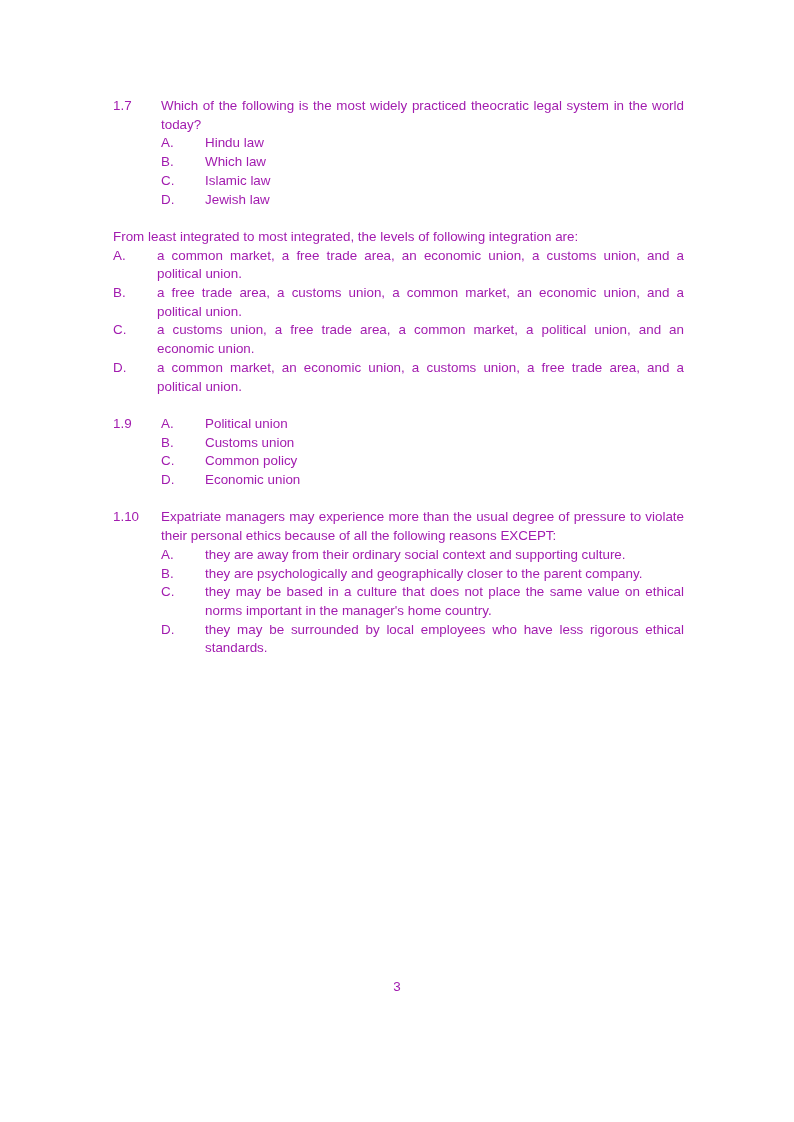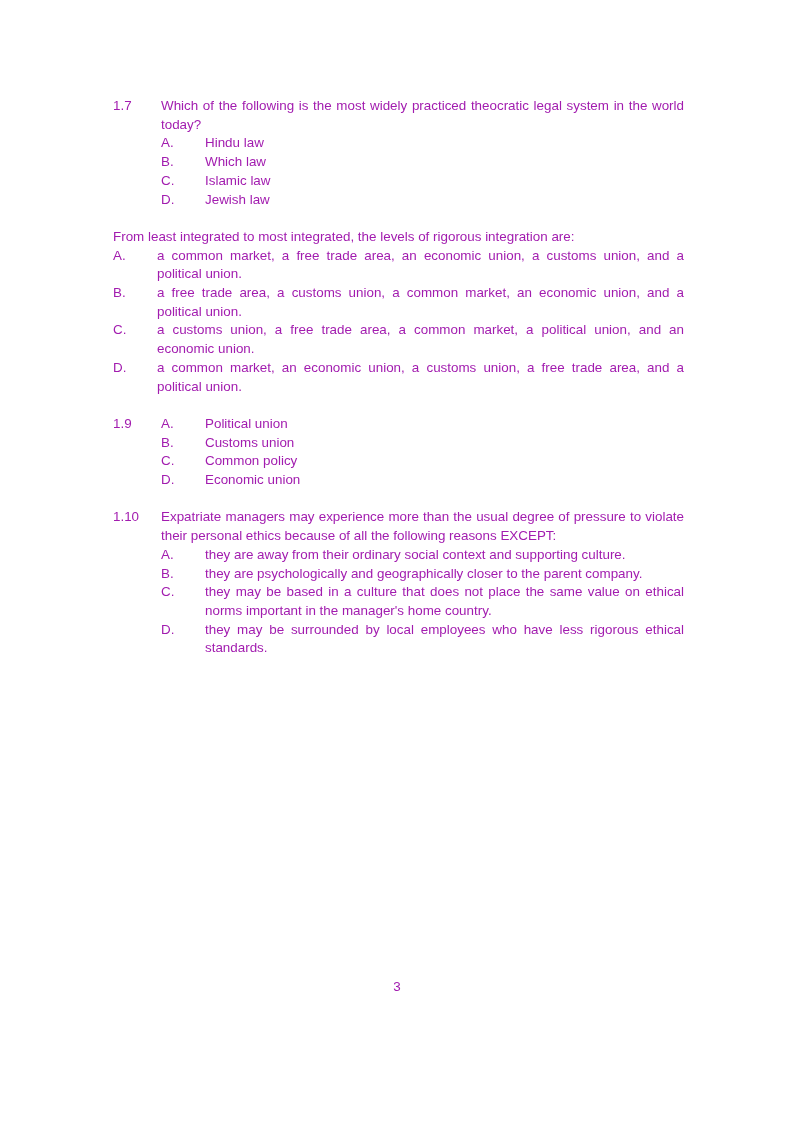--- a/index.html
+++ b/index.html
@@ -82,21 +82,21 @@
             <span class="opt-text">Islamic law</span>
           </div>
           <div class="option">
             <span class="opt-letter">D.</span>
             <span class="opt-text">Jewish law</span>
           </div>
         </div>
       </section>
       <section class="question">
         <div class="q-body">
-          <p class="q-text">From least integrated to most integrated, the levels of rigorous integration are:</p>
+          <p class="q-text">From least integrated to most integrated, the levels of following integration are:</p>
           <div class="option">
             <span class="opt-letter">A.</span>
             <span class="opt-text">a common market, a free trade area, an economic union, a customs union, and a political union.</span>
           </div>
           <div class="option">
             <span class="opt-letter">B.</span>
             <span class="opt-text">a free trade area, a customs union, a common market, an economic union, and a political union.</span>
           </div>
           <div class="option">
             <span class="opt-letter">C.</span>

